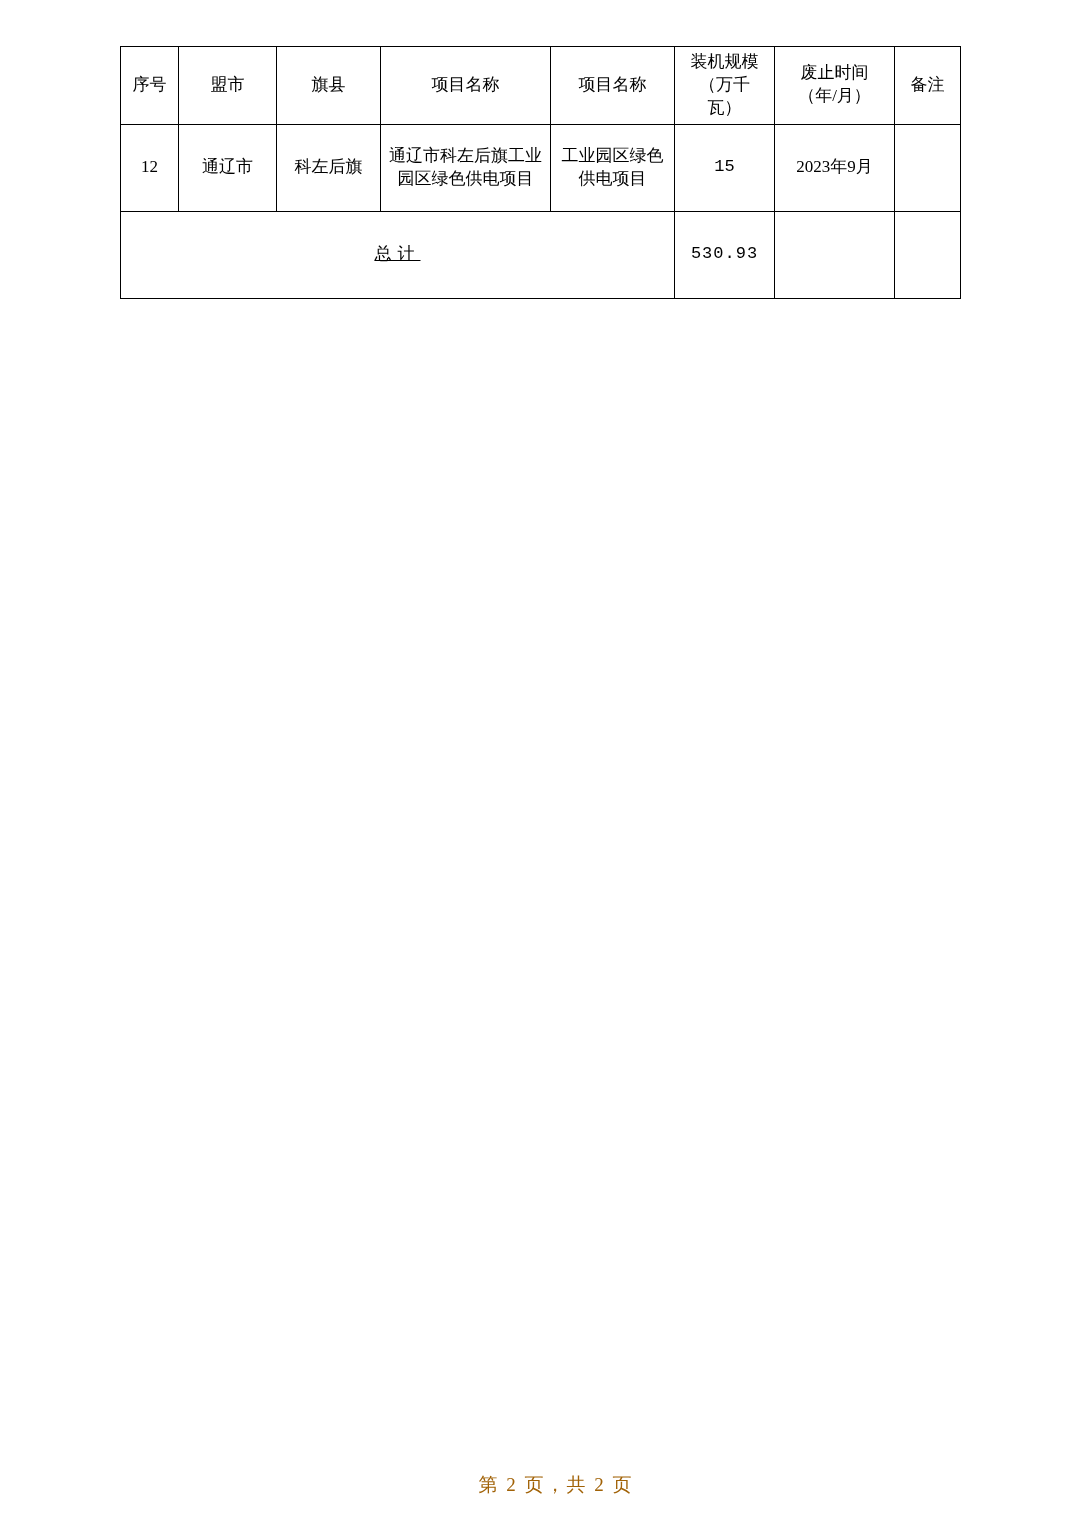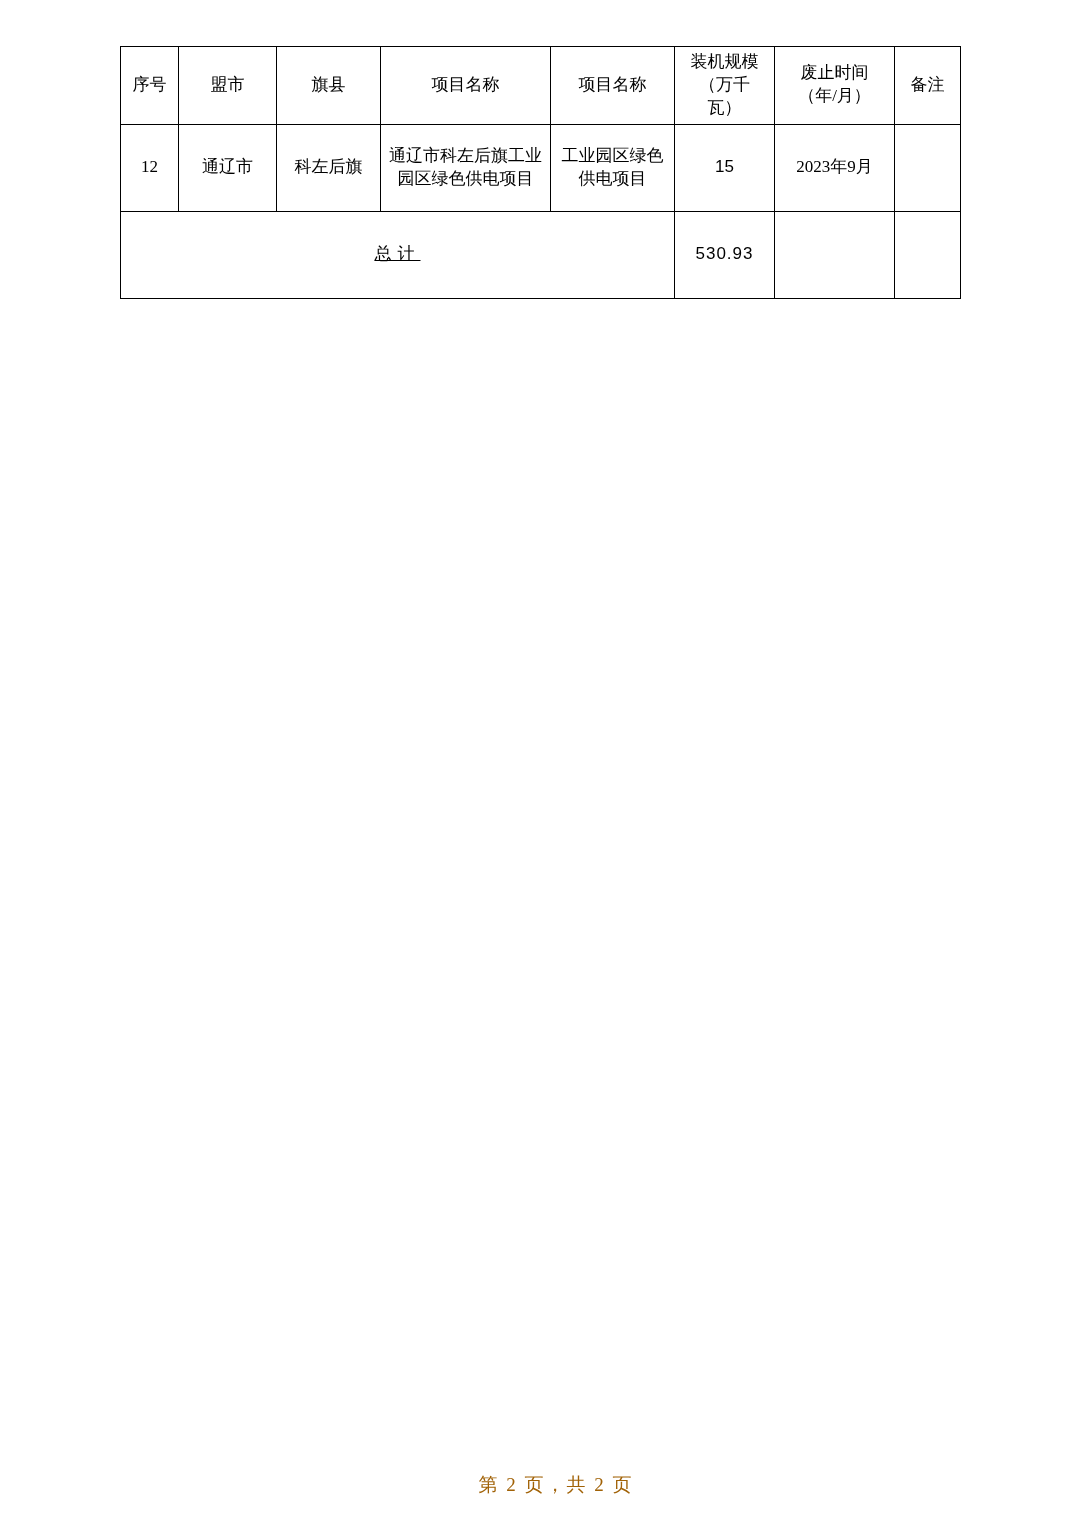--- a/index.html
+++ b/index.html
@@ -74,21 +74,21 @@
     text-align: center;
     letter-spacing: 6px;
     height: 44px;
     text-decoration: underline;
   }
   td.total-value {
     letter-spacing: 1px;
     margin-left: 48px;
   }
   .scale-num {
-    font-family: Liberation Sans, sans-serif;
+    font-family: Liberation Mono, monospace;
   }
   .footer {
     position: absolute;
     left: 16px;
     top: 1472px;
     width: 1080px;
     text-align: center;
     font-size: 19px;
     letter-spacing: 2px;
     color: #a16207;

